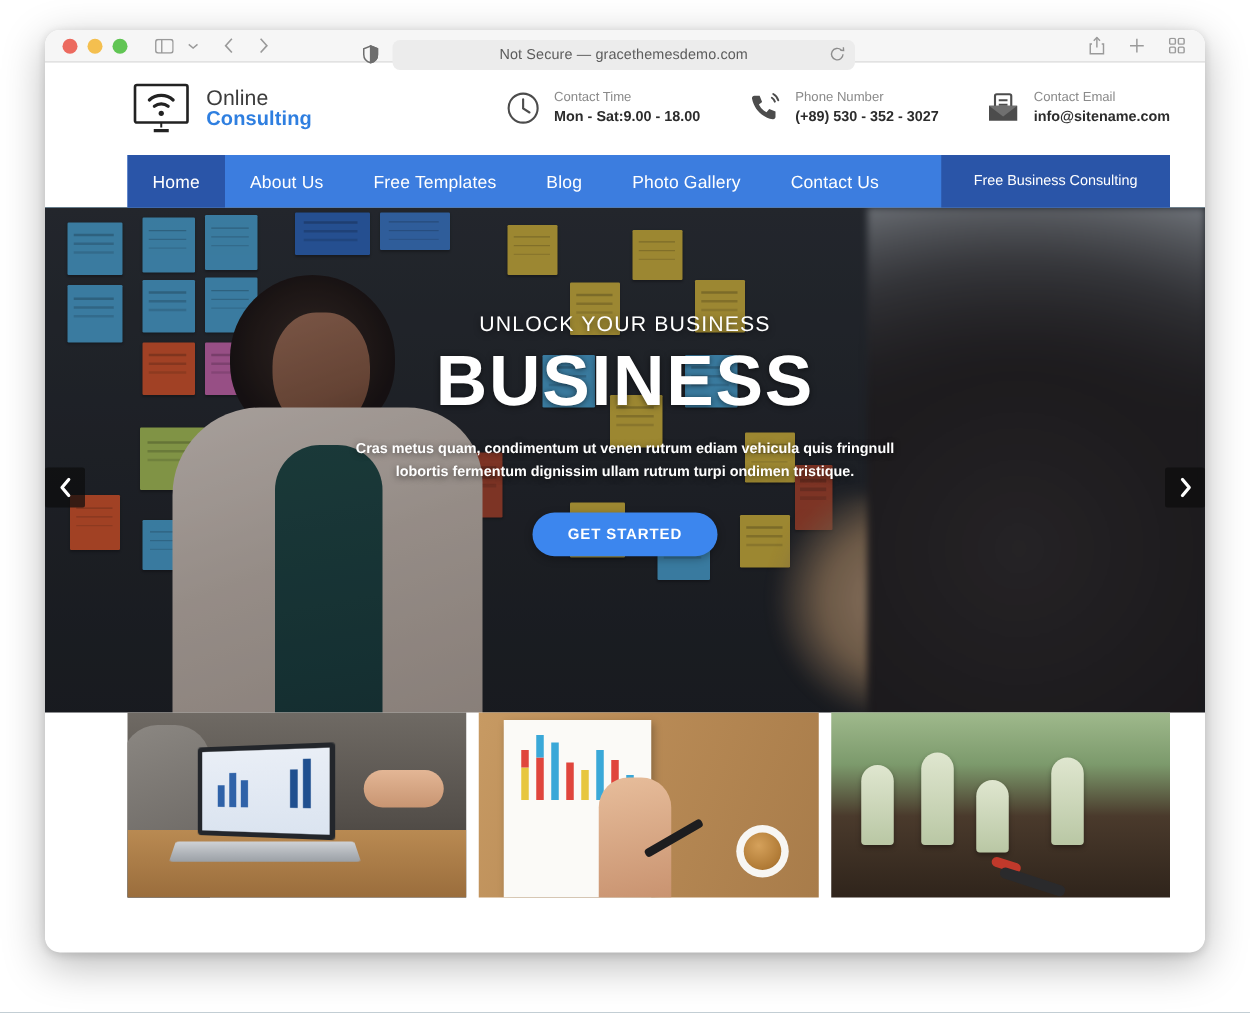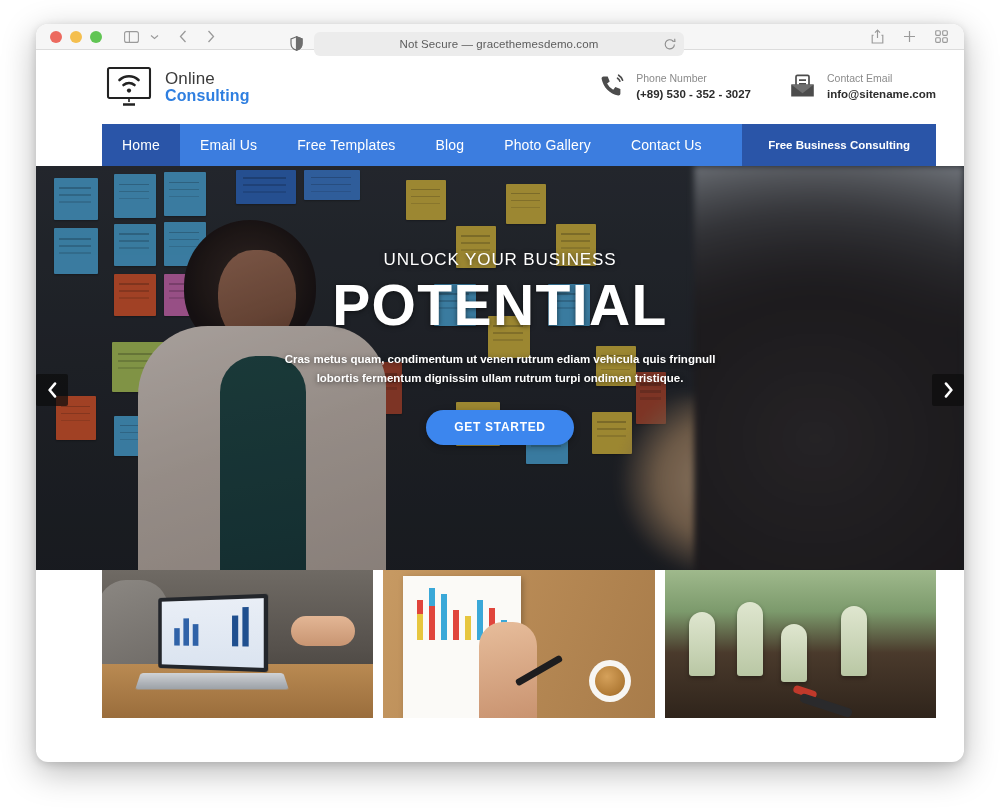--- a/index.html
+++ b/index.html
@@ -105,21 +105,21 @@
     white-space: nowrap;
   }
   .nav-item.active { background: #2a55a8; }
   .nav-cta {
     margin-left: auto;
     display: flex; align-items: center;
     padding: 0 26px;
     background: #2a55a8;
     color: #ffffff;
     font-size: 11.5px;
-    font-weight: 700;
+    font-weight: 400;
     white-space: nowrap;
   }
 
   
   .hero {
     position: relative;
     height: 440px;
     overflow: hidden;
     background: #0c4a6e;
   }
@@ -361,20 +361,32 @@
         </svg>
       </div>
       <div class="logo-text">
         <div class="logo-line1">Online</div>
         <div class="logo-line2">Consulting</div>
       </div>
     </div>
 
     <div class="contacts">
 
+      <div class="contact-item">
+        <span class="contact-icon">
+          <svg width="27" height="27" viewBox="0 0 27 27" fill="none" stroke="#4c4c4c" stroke-width="1.7">
+            <circle cx="13.5" cy="13.5" r="11.6"></circle>
+            <polyline points="13.5,6.4 13.5,13.8 18.6,17" stroke-linecap="round"></polyline>
+          </svg>
+        </span>
+        <div>
+          <div class="contact-label">Contact Time</div>
+          <div class="contact-value">Mon - Sat:9.00 - 18.00</div>
+        </div>
+      </div>
 
       <div class="contact-item">
         <span class="contact-icon">
           <svg width="27" height="27" viewBox="0 0 27 27" fill="none">
             <path d="M5.5 3.5 h4.2 l2 5 -2.6 2.1 a13.5 13.5 0 0 0 6.1 6.2 l2.2 -2.7 5 2 v4.3 c0 1.2 -1 2.2 -2.2 2 C11.8 21.2 5.2 14.3 3.6 5.8 3.4 4.5 4.3 3.5 5.5 3.5 z" fill="#4c4c4c"></path>
             <path d="M19.5 5.2 a5.4 5.4 0 0 1 2.4 3.1" stroke="#4c4c4c" stroke-width="1.6" stroke-linecap="round"></path>
             <path d="M20.6 2.2 a8.6 8.6 0 0 1 4 5" stroke="#4c4c4c" stroke-width="1.6" stroke-linecap="round"></path>
           </svg>
         </span>
         <div>
@@ -397,21 +409,21 @@
           <div class="contact-label">Contact Email</div>
           <div class="contact-value">info@sitename.com</div>
         </div>
       </div>
 
     </div>
   </div>
 
   <div class="nav">
     <div class="nav-item active">Home</div>
-    <div class="nav-item">Email Us</div>
+    <div class="nav-item">About Us</div>
     <div class="nav-item">Free Templates</div>
     <div class="nav-item">Blog</div>
     <div class="nav-item">Photo Gallery</div>
     <div class="nav-item">Contact Us</div>
     <div class="nav-cta">Free Business Consulting</div>
   </div>
 
   <div class="hero">
     <div class="hero-bg">
       <div class="board">
@@ -449,21 +461,21 @@
         <div class="hair"></div>
         <div class="face"></div>
         <div class="body"></div>
         <div class="shirt"></div>
       </div>
       <div class="hero-overlay"></div>
     </div>
 
     <div class="hero-content">
       <div class="hero-sub">UNLOCK YOUR BUSINESS</div>
-      <div class="hero-title">POTENTIAL</div>
+      <div class="hero-title">BUSINESS</div>
       <div class="hero-desc">Cras metus quam, condimentum ut venen rutrum ediam vehicula quis fringnull lobortis fermentum dignissim ullam rutrum turpi ondimen tristique.</div>
       <button class="hero-btn">GET STARTED</button>
     </div>
 
     <div class="hero-arrow left">
       <svg width="11" height="16" viewBox="0 0 11 16" fill="none" stroke="currentColor" stroke-width="2.6" stroke-linecap="round" stroke-linejoin="round">
         <polyline points="8,1.6 2.6,8 8,14.4"></polyline>
       </svg>
     </div>
     <div class="hero-arrow right">

